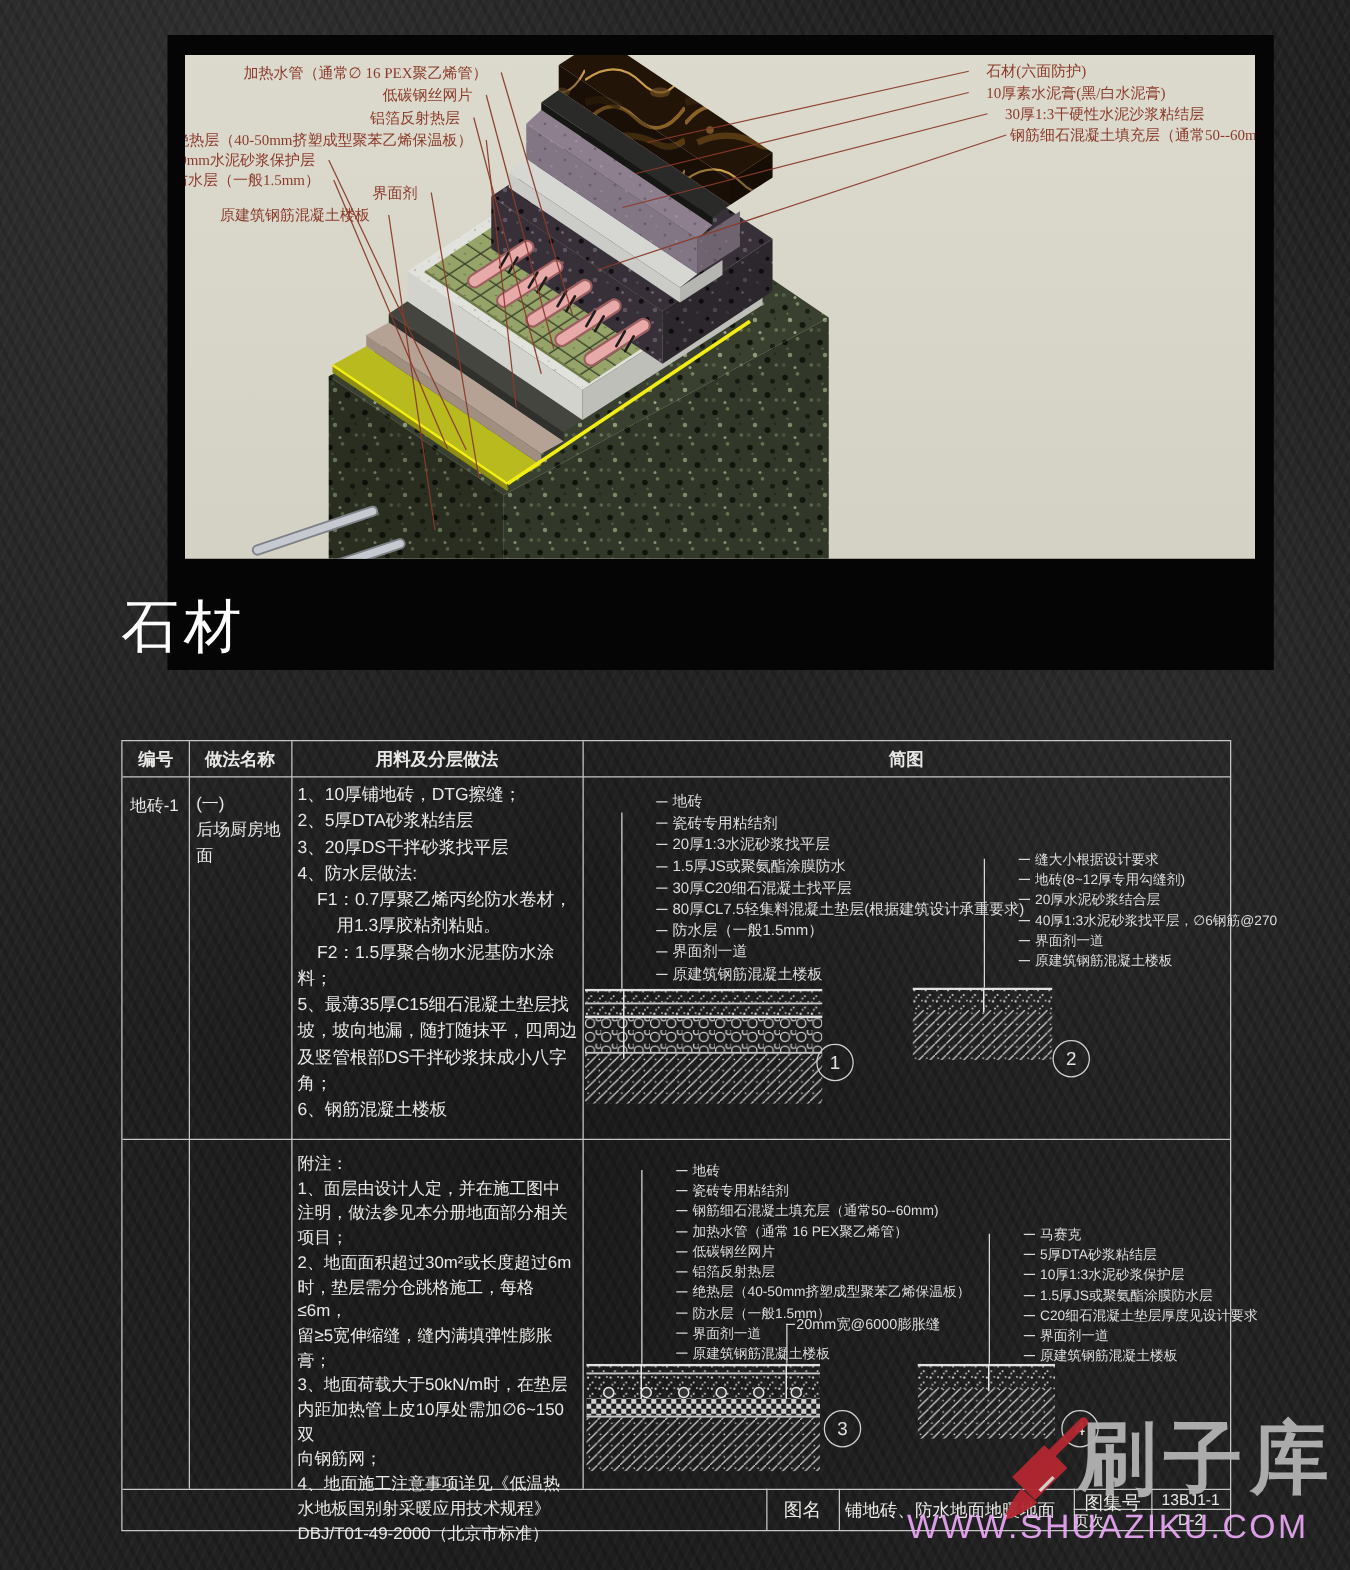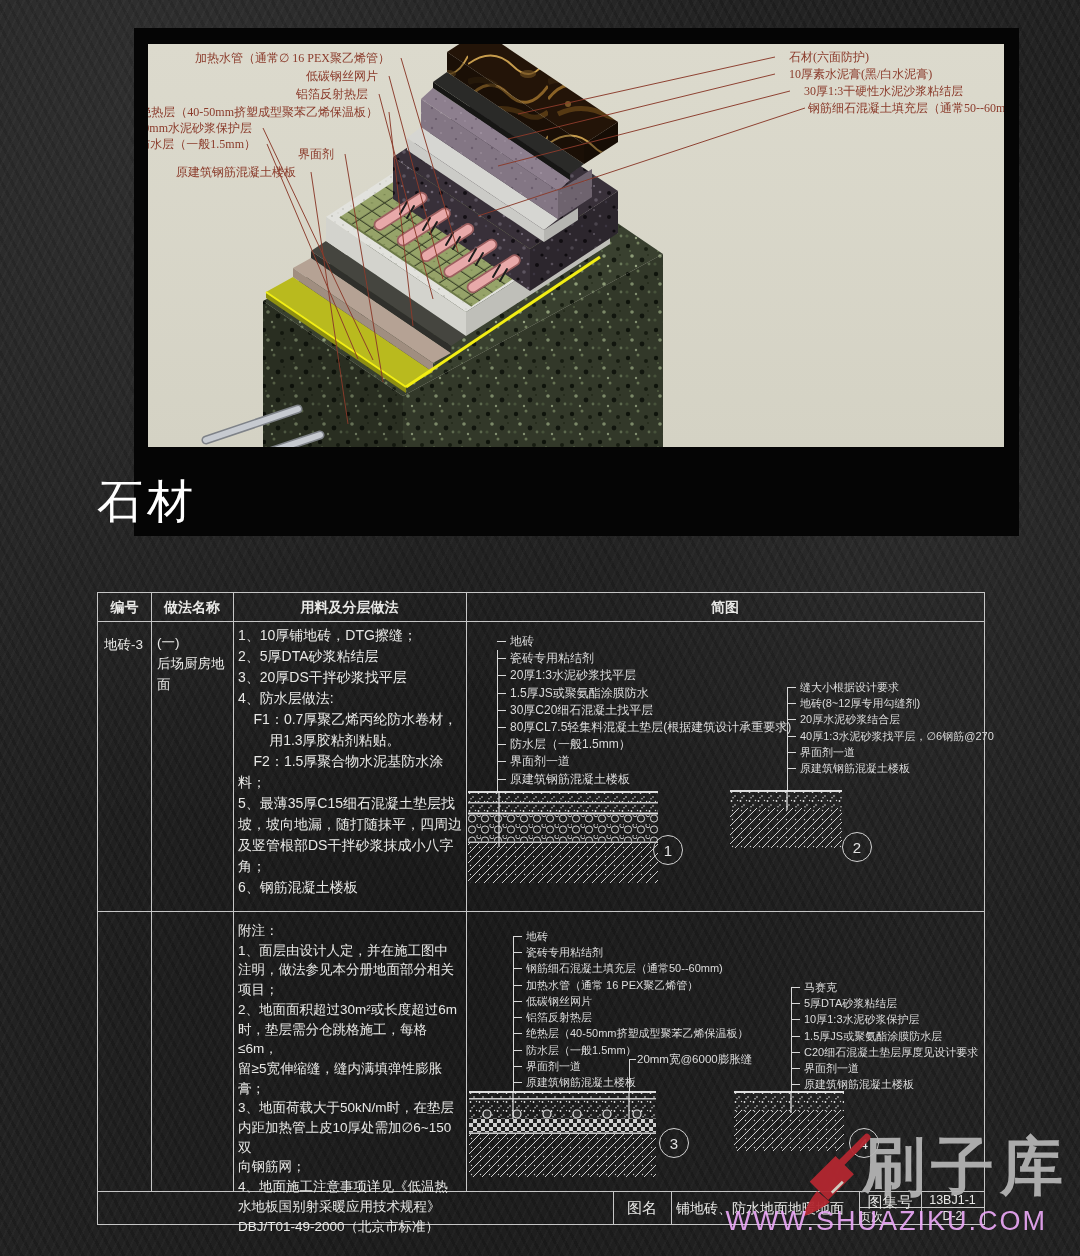--- a/index.html
+++ b/index.html
@@ -26,21 +26,21 @@
     color:#ffffff;letter-spacing:4px;line-height:1.1;}
 
   .dtable{position:absolute;left:97px;top:548px;width:886px;height:631px;
     border:1px solid var(--line-gray,#c6c6c6);font-size:14px;margin-top:44px;}
   .vl,.hl{position:absolute;background:var(--line-gray,#c6c6c6);}
   .vl{width:1px;} .hl{height:1px;}
   .cellabs{position:absolute;white-space:pre-wrap;line-height:1.5;color:var(--text-light,#e8e8e6);}
   .hdr{position:absolute;top:6px;font-weight:bold;text-align:center;font-size:14px;}
 
   .spine{position:absolute;width:1px;background:#d8d8d8;}
-  .dlabels{position:absolute;}
+  .dlabels{position:absolute;padding-left:28px;}
   .dlabel{display:flex;align-items:center;height:17.2px;white-space:nowrap;color:#dcdcdc;font-size:12px;}
   .dlabel .tick{width:9px;height:1px;background:#d8d8d8;margin-right:4px;flex:none;}
   .dlabels.tight .dlabel{height:16.3px;font-size:11px;}
   .secsvg{position:absolute;display:block;}
   .dcircle{position:absolute;width:28px;height:28px;border:1.5px solid #d2d2d2;border-radius:50%;
     color:#e2e2e2;font-size:15px;display:flex;align-items:center;justify-content:center;}
   .xlabel{position:absolute;font-size:11.5px;color:#dcdcdc;white-space:nowrap;}
   .xlead-v,.xlead-h{position:absolute;background:#d8d8d8;}
 
   .tb-text{position:absolute;color:var(--text-light,#e8e8e6);}
@@ -284,21 +284,21 @@
   <div class="vl" style="left:368px;top:0;height:598px"></div>
   <div class="hl" style="left:0;top:28px;width:886px"></div>
   <div class="hl" style="left:0;top:318px;width:886px"></div>
   <div class="hl" style="left:0;top:598px;width:886px"></div>
 
   <div class="hdr" style="left:0;width:53px">编号</div>
   <div class="hdr" style="left:53px;width:82px">做法名称</div>
   <div class="hdr" style="left:135px;width:233px">用料及分层做法</div>
   <div class="hdr" style="left:368px;width:518px">简图</div>
 
-  <div class="cellabs" style="left:6px;top:42px;width:46px;font-size:13.5px">地砖-3</div>
+  <div class="cellabs" style="left:6px;top:42px;width:46px;font-size:13.5px">地砖-1</div>
   <div class="cellabs" style="left:59px;top:40px;width:75px;font-size:13.5px;line-height:1.55">(一)
 后场厨房地面</div>
   <div class="cellabs" style="left:140px;top:32px;width:226px;font-size:14px">1、10厚铺地砖，DTG擦缝；
 2、5厚DTA砂浆粘结层
 3、20厚DS干拌砂浆找平层
 4、防水层做法:
     F1：0.7厚聚乙烯丙纶防水卷材，
         用1.3厚胶粘剂粘贴。
     F2：1.5厚聚合物水泥基防水涂
 料；

